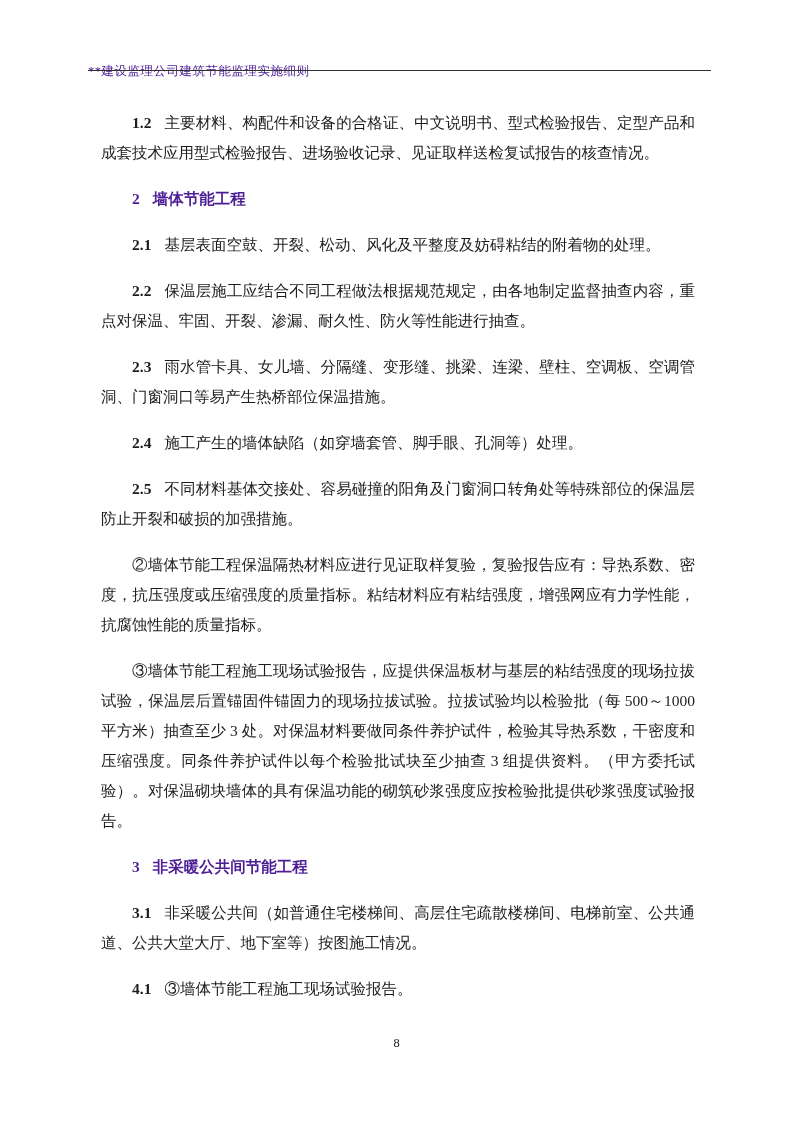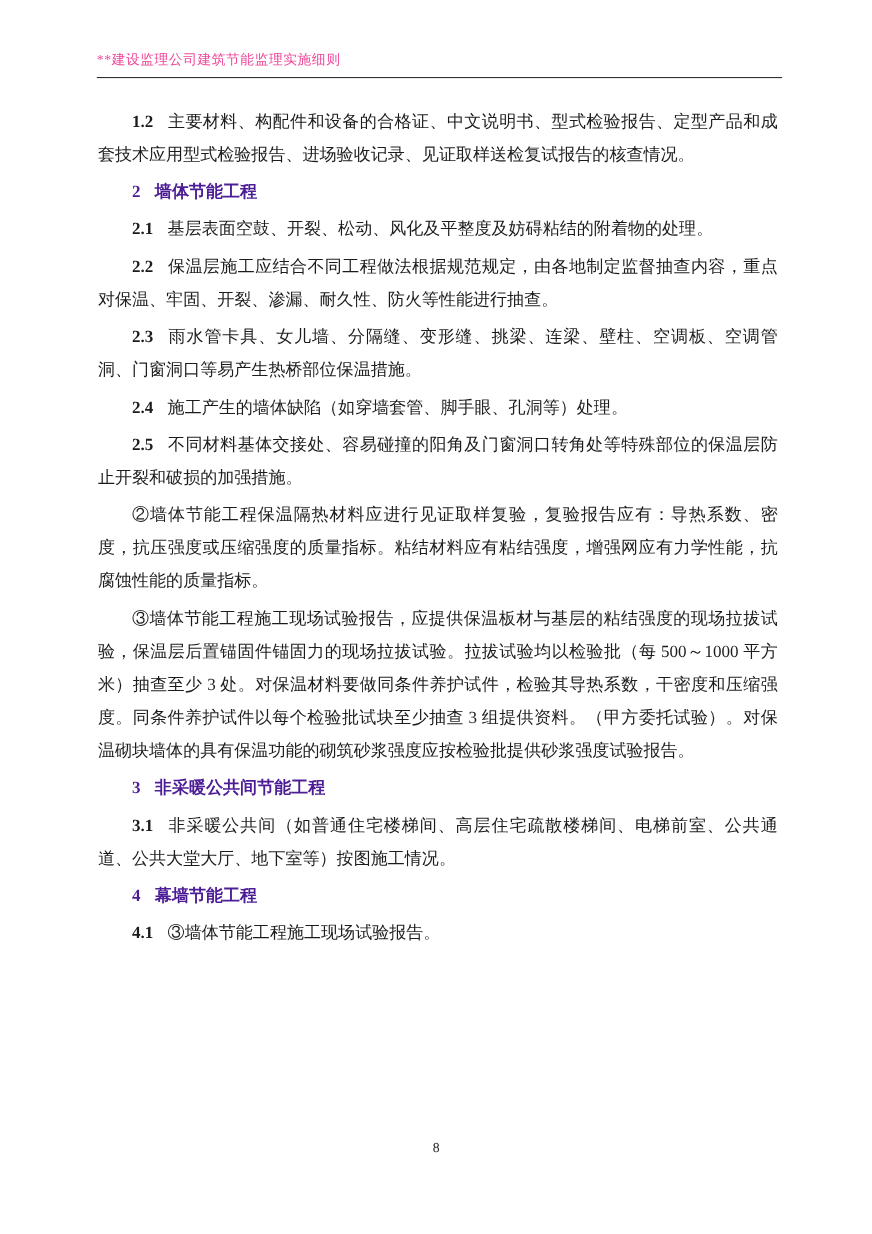--- a/index.html
+++ b/index.html
@@ -8,42 +8,42 @@
     width: 793px;
     height: 1122px;
     background: #ffffff;
     font-family: "Liberation Serif", "DejaVu Serif", serif;
     color: #1c1c1c;
     overflow: hidden;
   }
   .doc-header {
     position: absolute;
     left: 88px;
-    top: 46px;
+    top: 63px;
     font-size: 12.5px;
     letter-spacing: 0.5px;
-    color: #ec4899;
+    color: #4c1d95;
     white-space: nowrap;
   }
   .header-rule {
     position: absolute;
     left: 88px;
     right: 82px;
     top: 70px;
     border-top: 1.5px solid #303030;
     height: 0;
   }
   .doc-body {
     position: absolute;
     left: 85px;
     top: 92px;
     width: 626px;
   }
   .para {
-    margin: 4px;
+    margin: 16px;
     padding: 0;
     font-size: 15.5px;
     line-height: 30px;
     text-indent: 2em;
     text-align: justify;
     color: #1c1c1c;
   }
   .para.heading {
     font-weight: 700;
     color: #4c1d95;
@@ -77,19 +77,18 @@
       <p class="para heading"><span class="para-num">2</span><span class="para-text">墙体节能工程</span></p>
       <p class="para body"><span class="para-num">2.1</span><span class="para-text">基层表面空鼓、开裂、松动、风化及平整度及妨碍粘结的附着物的处理。</span></p>
       <p class="para body"><span class="para-num">2.2</span><span class="para-text">保温层施工应结合不同工程做法根据规范规定，由各地制定监督抽查内容，重点对保温、牢固、开裂、渗漏、耐久性、防火等性能进行抽查。</span></p>
       <p class="para body"><span class="para-num">2.3</span><span class="para-text">雨水管卡具、女儿墙、分隔缝、变形缝、挑梁、连梁、壁柱、空调板、空调管洞、门窗洞口等易产生热桥部位保温措施。</span></p>
       <p class="para body"><span class="para-num">2.4</span><span class="para-text">施工产生的墙体缺陷（如穿墙套管、脚手眼、孔洞等）处理。</span></p>
       <p class="para body"><span class="para-num">2.5</span><span class="para-text">不同材料基体交接处、容易碰撞的阳角及门窗洞口转角处等特殊部位的保温层防止开裂和破损的加强措施。</span></p>
       <p class="para body"><span class="para-text">②墙体节能工程保温隔热材料应进行见证取样复验，复验报告应有：导热系数、密度，抗压强度或压缩强度的质量指标。粘结材料应有粘结强度，增强网应有力学性能，抗腐蚀性能的质量指标。</span></p>
       <p class="para body"><span class="para-text">③墙体节能工程施工现场试验报告，应提供保温板材与基层的粘结强度的现场拉拔试验，保温层后置锚固件锚固力的现场拉拔试验。拉拔试验均以检验批（每 500～1000 平方米）抽查至少 3 处。对保温材料要做同条件养护试件，检验其导热系数，干密度和压缩强度。同条件养护试件以每个检验批试块至少抽查 3 组提供资料。（甲方委托试验）。对保温砌块墙体的具有保温功能的砌筑砂浆强度应按检验批提供砂浆强度试验报告。</span></p>
       <p class="para heading"><span class="para-num">3</span><span class="para-text">非采暖公共间节能工程</span></p>
       <p class="para body"><span class="para-num">3.1</span><span class="para-text">非采暖公共间（如普通住宅楼梯间、高层住宅疏散楼梯间、电梯前室、公共通道、公共大堂大厅、地下室等）按图施工情况。</span></p>
-      <p class="para heading"><span class="para-num">4</span><span class="para-text">幕墙节能工程</span></p>
       <p class="para body"><span class="para-num">4.1</span><span class="para-text">③墙体节能工程施工现场试验报告。</span></p>
     </div>
 
   <div class="page-number">8</div>
 
 </div>
 
 </body></html>

